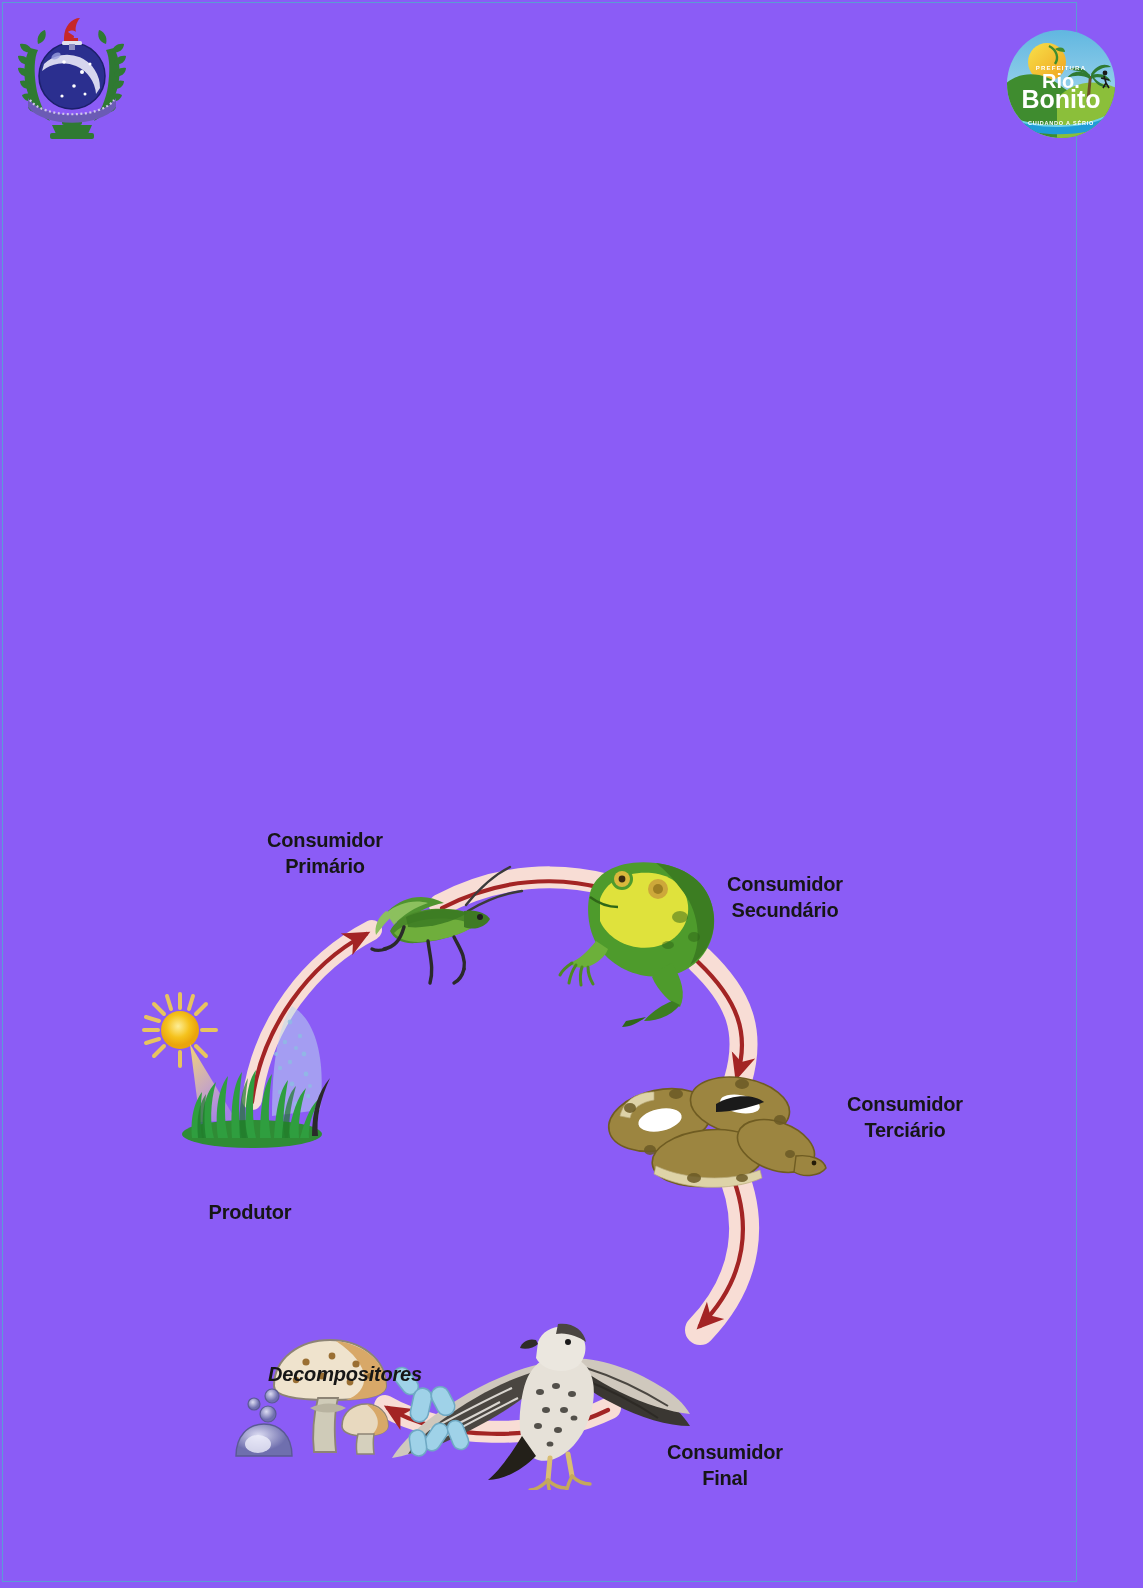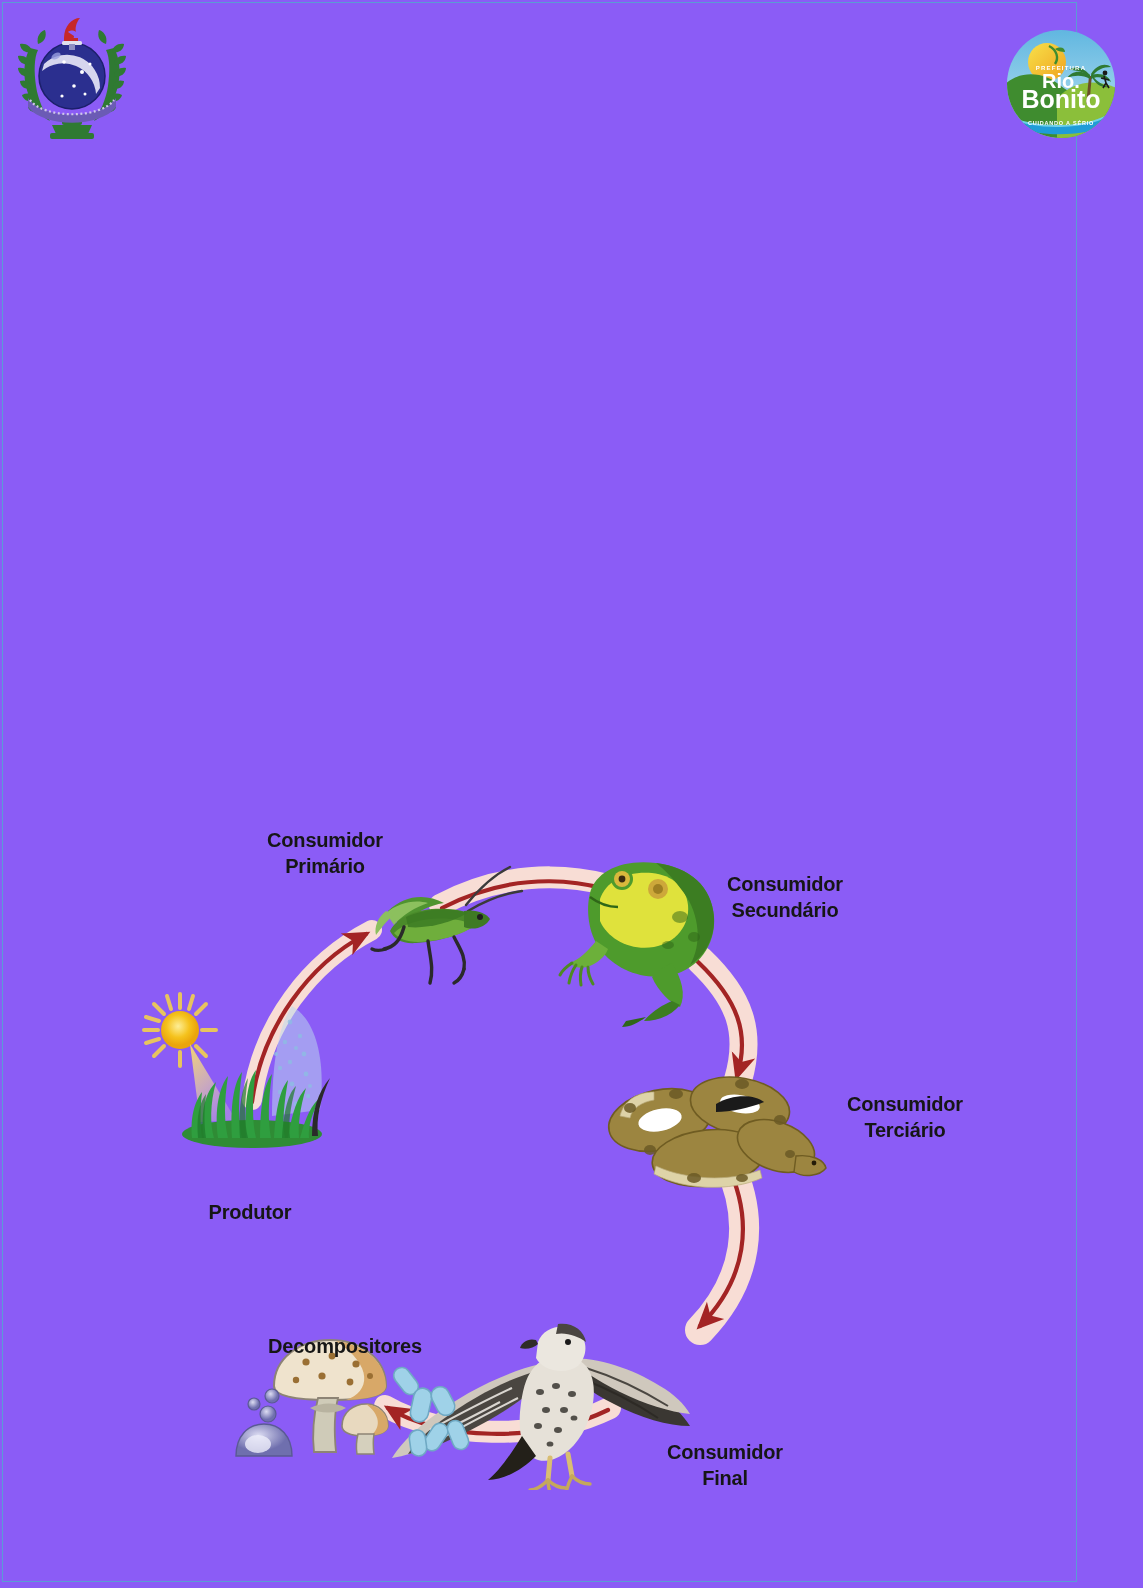--- a/index.html
+++ b/index.html
@@ -65,21 +65,21 @@
     text-align: center;
     white-space: pre-line;
     letter-spacing: -0.2px;
   }
   .label-lg { font-size: 20px; }
 
   #label-consumidor-primario  { left: 85px;  top: 18px;  width: 200px; }
   #label-consumidor-secundario{ left: 530px; top: 62px;  width: 230px; }
   #label-consumidor-terciario { left: 660px; top: 282px; width: 210px; }
   #label-consumidor-final     { left: 480px; top: 630px; width: 210px; }
-  #label-decompositores       { left: 95px;  top: 524px; width: 220px; }
+  #label-decompositores       { left: 95px;  top: 552px; width: 220px; font-style: italic; }
   #label-produtor             { left: 25px;  top: 358px; width: 170px; margin-top: 32px; }
 </style>
 </head>
 <body>
 
 <div id="page">
 
   <div id="page-frame"></div>
 
   <div id="logo-brasao">

